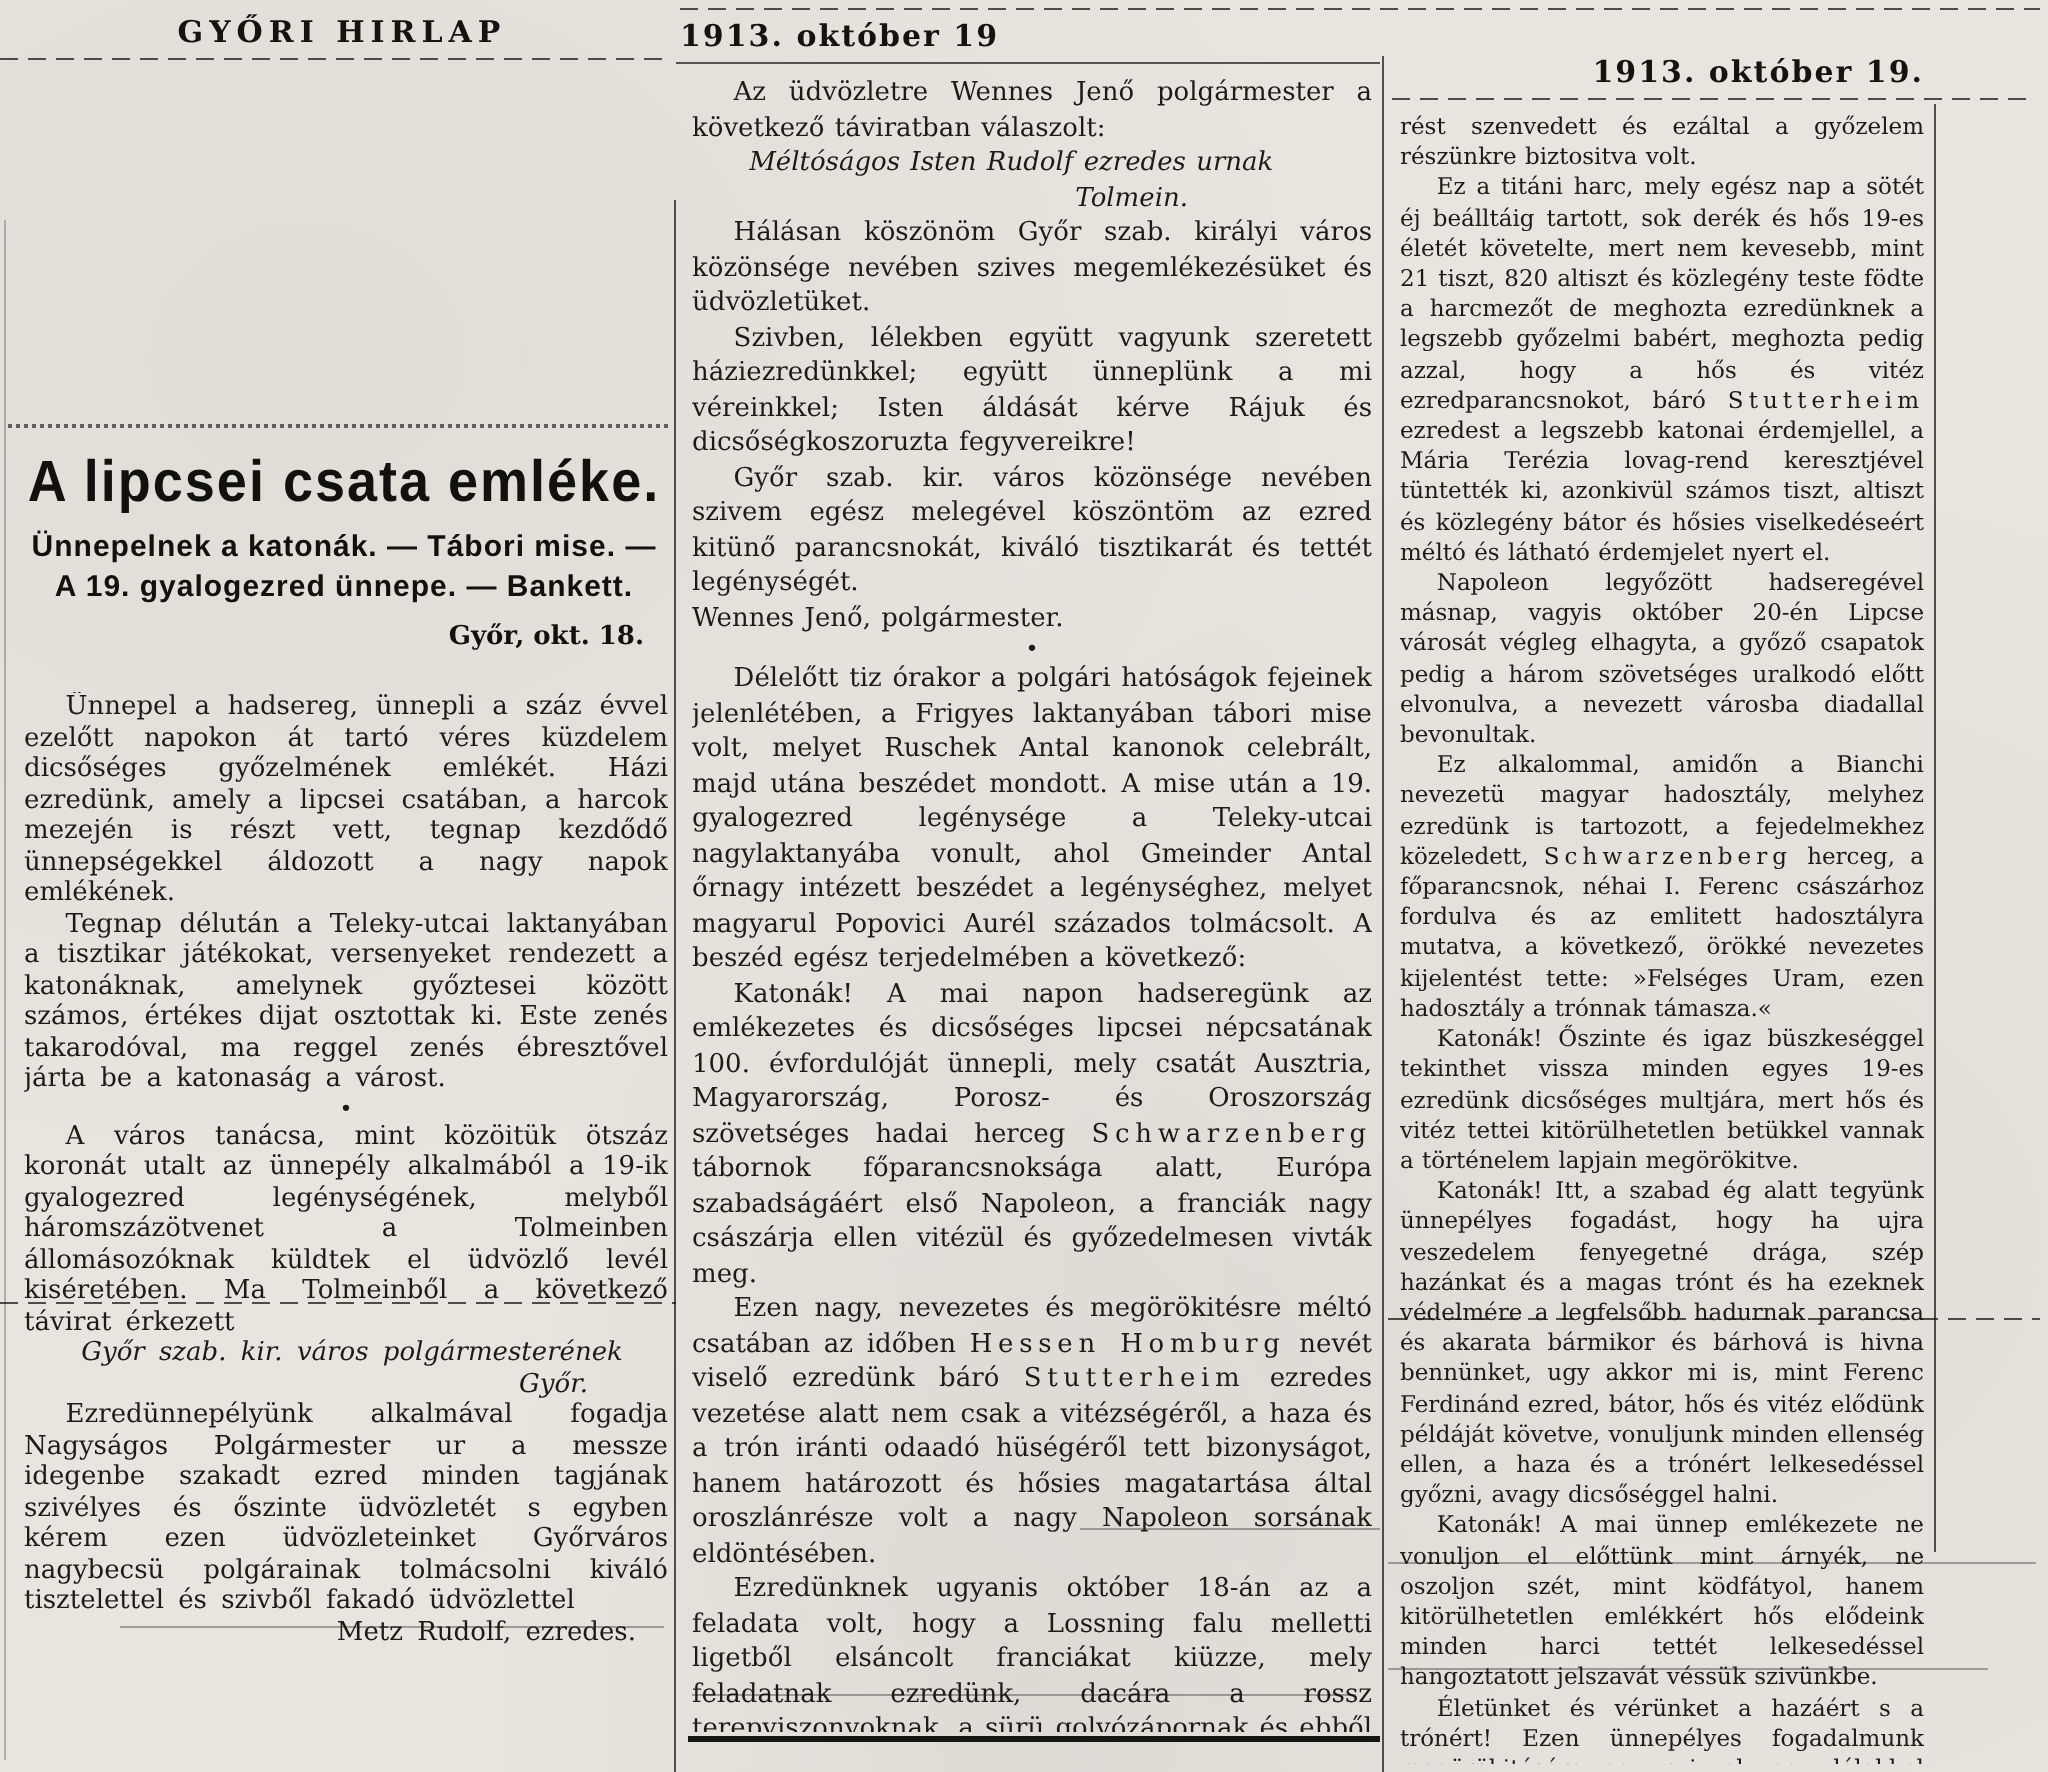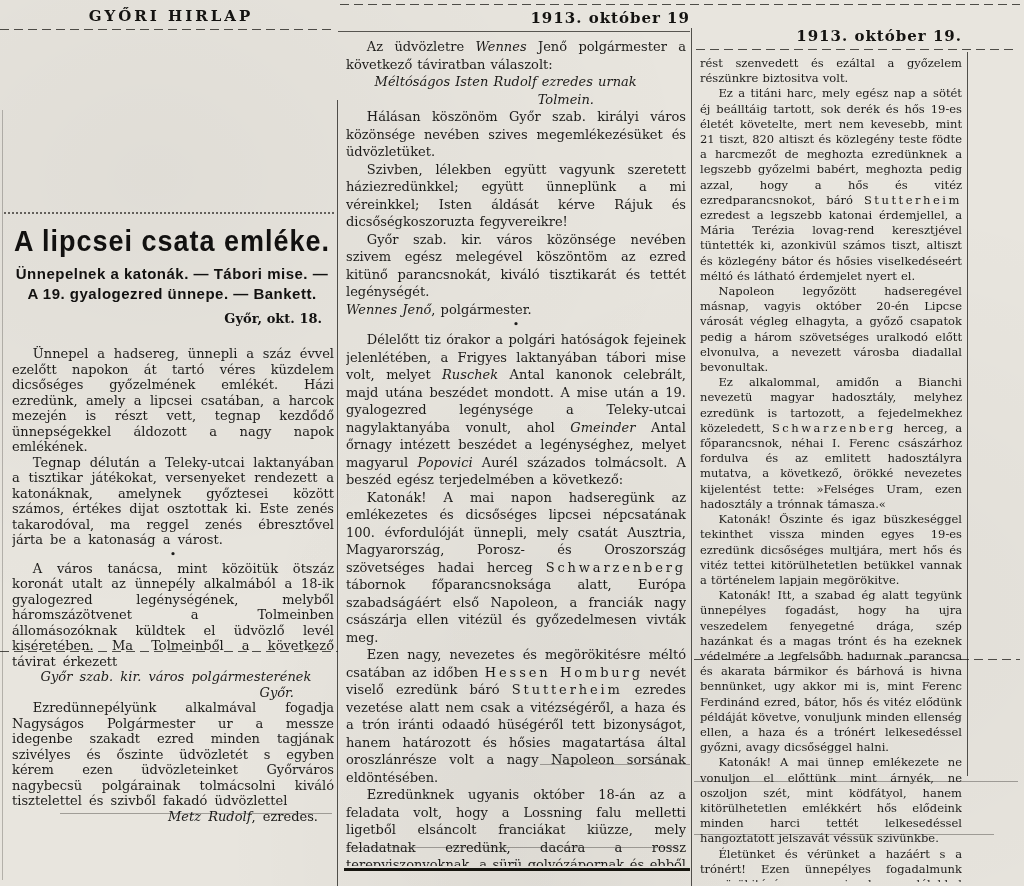--- a/index.html
+++ b/index.html
@@ -18,21 +18,21 @@
       radial-gradient(ellipse at 80% 70%, rgba(0,0,0,0.03), transparent 50%),
       radial-gradient(ellipse at 50% 95%, rgba(0,0,0,0.04), transparent 40%),
       var(--paper);
     overflow:hidden;
     font-family:"DejaVu Serif","Liberation Serif",serif;
     color:var(--ink);
   }
   
   .mast{position:absolute;font-weight:bold;font-size:15px;letter-spacing:1px;color:#141311;}
   .mast-left{left:8px;top:7px;width:326px;text-align:center;letter-spacing:3px;}
-  .mast-center{left:340px;top:9px;width:350px;text-align:right;}
+  .mast-center{left:340px;top:9px;width:350px;text-align:left;}
   .mast-right{left:702px;top:27px;width:260px;text-align:right;}
   
   .hline{position:absolute;height:1px;background:rgba(25,24,20,0.7);}
   .hline.faint{background:rgba(25,24,20,0.35);}
   .hline.dashed{background:repeating-linear-gradient(90deg,rgba(25,24,20,0.75) 0 9px,transparent 9px 14px);}
   .vline{position:absolute;width:1px;background:rgba(30,28,24,0.75);}
   .dotted-top{position:absolute;border-top:2px dotted rgba(30,28,24,0.65);height:0;}
   .thickline{position:absolute;height:3px;background:#16150f;}
   
   .headbox{position:absolute;left:8px;top:216px;width:328px;text-align:center;
@@ -49,21 +49,21 @@
   .col p{margin:0;}
   .b-p{text-align:justify;text-indent:1.6em;}
   .b-pn{text-align:justify;}
   .b-dot{text-align:center;font-size:11px;line-height:13px;margin:2px 0;}
   .b-addr{font-style:italic;text-indent:2.2em;text-align:left;}
   .b-addrr{font-style:italic;text-align:right;}
   #col1 .b-addrr{padding-right:40px;}
   #col2 .b-addrr{padding-right:92px;}
   .b-sig{text-align:right;padding-right:16px;}
   .b-sigc{text-align:left;}
-  .it{font-style:italic;}
+  .it{}
   .sp{letter-spacing:0.22em;}
 </style>
 </head>
 <body>
 
 <div class="page">
 
   <div class="mast mast-left">GYŐRI HIRLAP</div>
   <div class="mast mast-center">1913. október 19</div>
   <div class="mast mast-right">1913. október 19.</div>
@@ -83,21 +83,21 @@
     <div class="headline">A lipcsei csata emléke.</div>
     <div class="subhead">Ünnepelnek a katonák. — Tábori mise. —</div>
     <div class="subhead">A 19. gyalogezred ünnepe. — Bankett.</div>
     <div class="dateline">Győr, okt. 18.</div>
   </div>
 
   <div class="col" id="col1">
       <p class="b-p"><span>Ünnepel a hadsereg, ünnepli a száz évvel ezelőtt napokon át tartó véres küzdelem dicsőséges győzelmének emlékét. Házi ezredünk, amely a lipcsei csatában, a harcok mezején is részt vett, tegnap kezdődő ünnepségekkel áldozott a nagy napok emlékének.</span></p>
       <p class="b-p"><span>Tegnap délután a Teleky-utcai laktanyában a tisztikar játékokat, versenyeket rendezett a katonáknak, amelynek győztesei között számos, értékes dijat osztottak ki. Este zenés takarodóval, ma reggel zenés ébresztővel járta be a katonaság a várost.</span></p>
       <p class="b-dot"><span>•</span></p>
-      <p class="b-p"><span>A város tanácsa, mint közöitük ötszáz koronát utalt az ünnepély alkalmából a 18-ik gyalogezred legénységének, melyből háromszázötvenet a Tolmeinben állomásozóknak küldtek el üdvözlő levél kiséretében. Ma Tolmeinből a következő távirat érkezett</span></p>
+      <p class="b-p"><span>A város tanácsa, mint közöitük ötszáz koronát utalt az ünnepély alkalmából a 19-ik gyalogezred legénységének, melyből háromszázötvenet a Tolmeinben állomásozóknak küldtek el üdvözlő levél kiséretében. Ma Tolmeinből a következő távirat érkezett</span></p>
       <p class="b-addr"><span>Győr szab. kir. város polgármesterének</span></p>
       <p class="b-addrr"><span>Győr.</span></p>
       <p class="b-p"><span>Ezredünnepélyünk alkalmával fogadja Nagyságos Polgármester ur a messze idegenbe szakadt ezred minden tagjának szivélyes és őszinte üdvözletét s egyben kérem ezen üdvözleteinket Győrváros nagybecsü polgárainak tolmácsolni kiváló tisztelettel és szivből fakadó üdvözlettel</span></p>
       <p class="b-sig"><span class="it">Metz Rudolf</span><span>, ezredes.</span></p>
     </div>
   <div class="col" id="col2">
       <p class="b-p"><span>Az üdvözletre </span><span class="it">Wennes</span><span> Jenő polgármester a következő táviratban válaszolt:</span></p>
       <p class="b-addr"><span>Méltóságos Isten Rudolf ezredes urnak</span></p>
       <p class="b-addrr"><span>Tolmein.</span></p>
       <p class="b-p"><span>Hálásan köszönöm Győr szab. királyi város közönsége nevében szives megemlékezésüket és üdvözletüket.</span></p>

